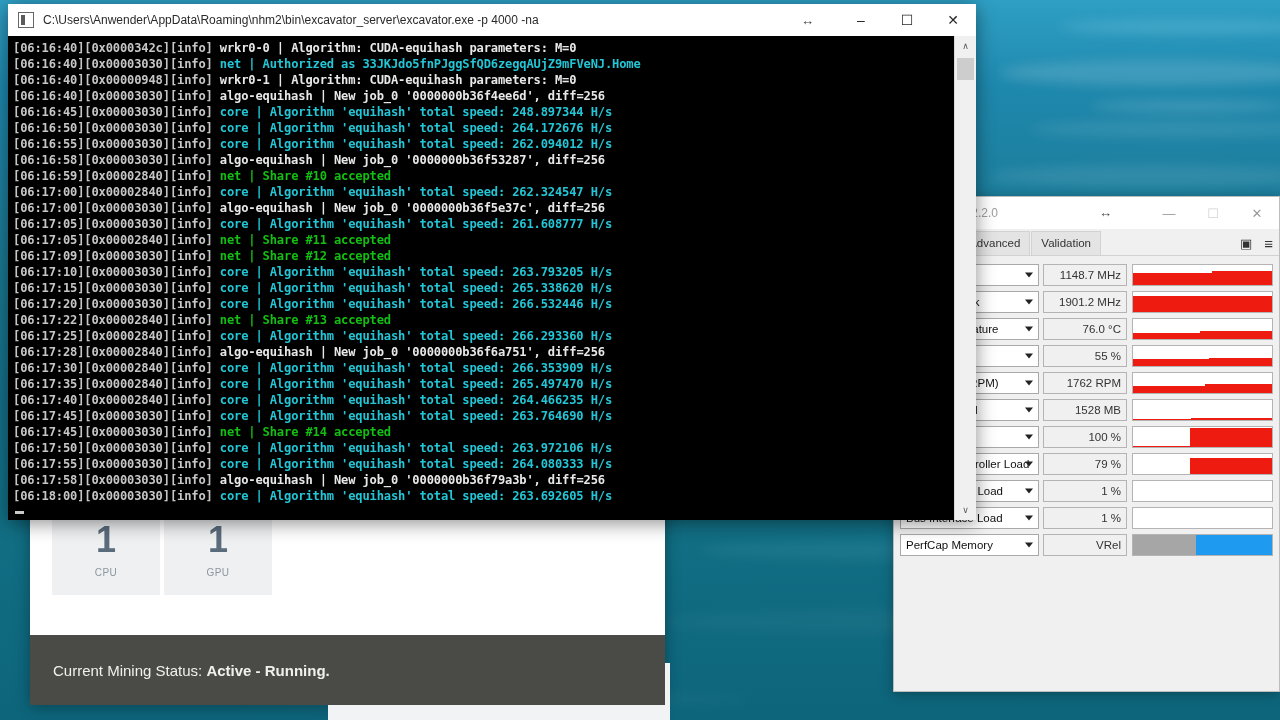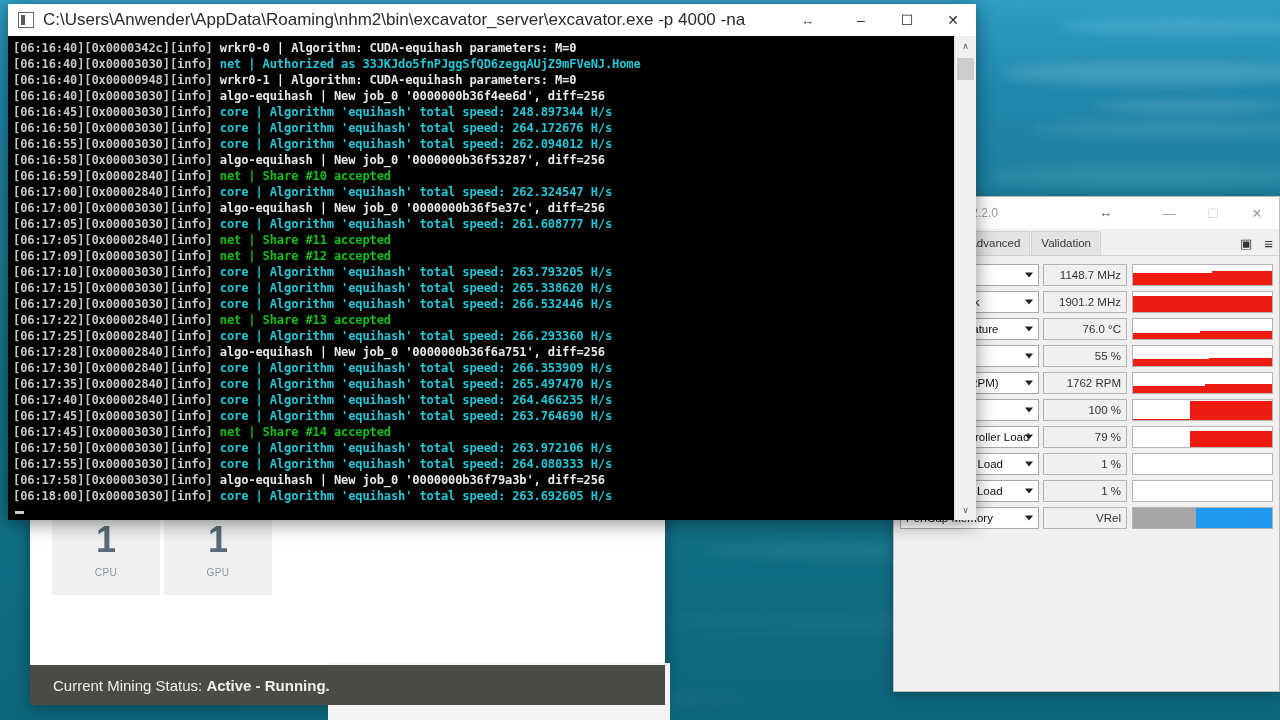--- a/index.html
+++ b/index.html
@@ -65,21 +65,21 @@
     font-size: 9.5px; color: #9aa3ab; letter-spacing: 1.6px; font-weight: bold;
   }
   #nh-earnings .row {
     display: flex; justify-content: space-between; align-items: baseline;
     margin-top: 5px;
   }
   #nh-earnings .amt { font-size: 17px; font-weight: bold; color: #3a4a58; }
   #nh-earnings .fiat { font-size: 17px; font-weight: bold; color: #3a4a58; }
   #nh-status {
     position: absolute; left: 0; bottom: 0;
-    width: 635px; height: 40px;
+    width: 635px; height: 70px;
     background: #4a4a47;
     display: flex; align-items: center;
   }
   #nh-status .txt {
     margin-left: 23px; color: #f0f0ee; font-size: 15px;
   }
   #nh-status .txt b { font-weight: bold; }
 
   
   #gpuz {
@@ -237,21 +237,21 @@
   #con-title .ico {
     margin-left: 10px; width: 16px; height: 16px;
     background: #ffffff; border: 1px solid #666;
     position: relative; box-sizing: border-box;
   }
   #con-title .ico::before {
     content: ""; position: absolute; left: 2px; top: 2px;
     width: 4px; height: 10px; background: #5a5a5a;
   }
   #con-title .t {
-    margin-left: 9px; font-size: 17px; color: #2a2a2a;
+    margin-left: 9px; font-size: 12px; color: #2a2a2a;
     white-space: nowrap;
   }
   #con-title .drag {
     position: absolute; left: 793px; top: 9px;
     font-size: 13px; color: #3c3c3c;
   }
   #con-title .winbtns {
     position: absolute; right: 0; top: 0; height: 32px; display: flex;
   }
   #con-title .wb {
@@ -406,20 +406,31 @@
         </div>
         <div class="sensor-row">
           <div class="s-name">
             <span>Fan Speed (RPM)</span>
             <span class="caret"></span>
           </div>
           <div class="s-val">1762 RPM</div>
           <div class="s-graph">
             <div class="fill2" style="left: 0px; width: 52%; height: 36%;"></div>
             <div class="fill2" style="left: 52%; right: 0px; height: 44%;"></div>
+          </div>
+        </div>
+        <div class="sensor-row">
+          <div class="s-name">
+            <span>Memory Used</span>
+            <span class="caret"></span>
+          </div>
+          <div class="s-val">1528 MB</div>
+          <div class="s-graph">
+            <div class="fill2" style="left: 0px; width: 42%; height: 5%;"></div>
+            <div class="fill2" style="left: 42%; right: 0px; height: 10%;"></div>
           </div>
         </div>
         <div class="sensor-row">
           <div class="s-name">
             <span>GPU Load</span>
             <span class="caret"></span>
           </div>
           <div class="s-val">100 %</div>
           <div class="s-graph">
             <div class="fill2" style="left: 0px; width: 41%; height: 3%;"></div>

